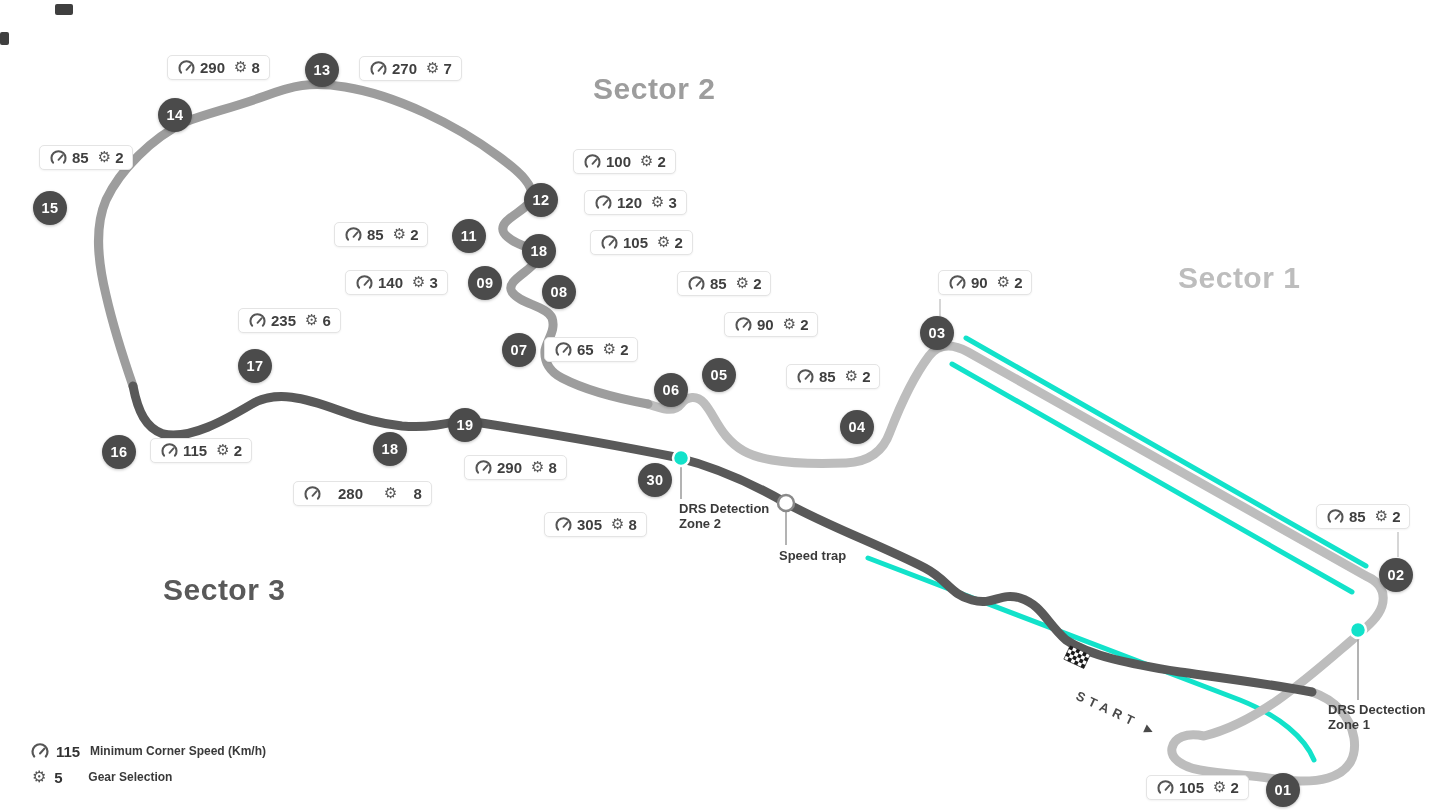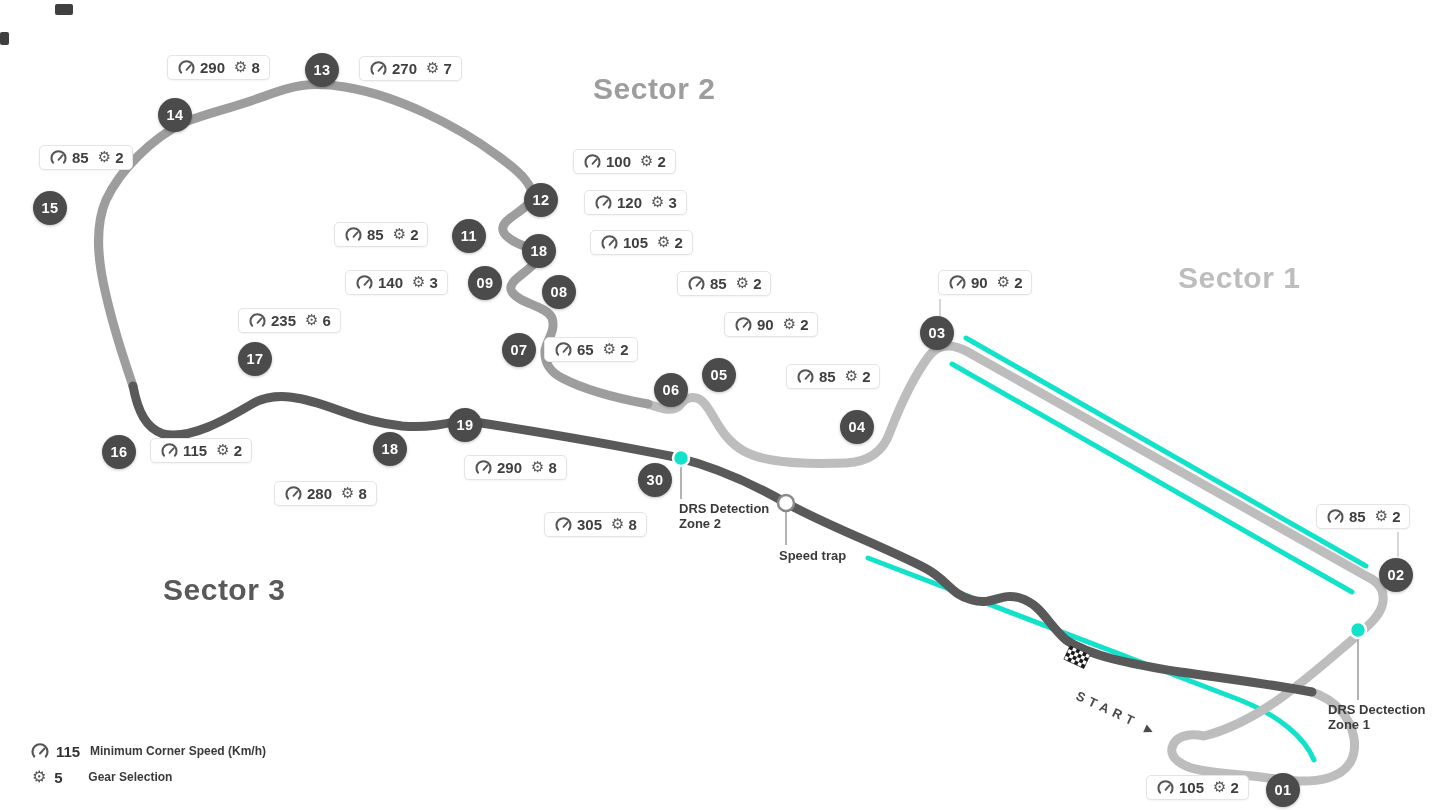--- a/index.html
+++ b/index.html
@@ -303,32 +303,32 @@
       <div class="corner-marker" style="left: 102px; top: 435px;">16</div>
       <div class="speed-label" style="left: 150px; top: 438px;">
         <svg class="gauge" viewBox="0 0 20 16">
           <path d="M4.2 13.5 A7.5 7.5 0 1 1 15.8 13.5" fill="none" stroke="currentColor" stroke-width="2.2" stroke-linecap="round"></path>
           <path d="M10 10.5 L14.5 5.5" fill="none" stroke="currentColor" stroke-width="2" stroke-linecap="round"></path>
         </svg>
         <span>115</span>
         <span class="gear-glyph">⚙</span>
         <span>2</span>
       </div>
-      <div class="corner-marker" style="left: 238px; top: 342px;">17</div>
+      <div class="corner-marker" style="left: 238px; top: 349px;">17</div>
       <div class="speed-label" style="left: 238px; top: 308px;">
         <svg class="gauge" viewBox="0 0 20 16">
           <path d="M4.2 13.5 A7.5 7.5 0 1 1 15.8 13.5" fill="none" stroke="currentColor" stroke-width="2.2" stroke-linecap="round"></path>
           <path d="M10 10.5 L14.5 5.5" fill="none" stroke="currentColor" stroke-width="2" stroke-linecap="round"></path>
         </svg>
         <span>235</span>
         <span class="gear-glyph">⚙</span>
         <span>6</span>
       </div>
       <div class="corner-marker" style="left: 373px; top: 432px;">18</div>
-      <div class="speed-label" style="left: 274px; top: 481px;">
+      <div class="speed-label" style="left: 293px; top: 481px; gap: 12px;">
         <svg class="gauge" viewBox="0 0 20 16">
           <path d="M4.2 13.5 A7.5 7.5 0 1 1 15.8 13.5" fill="none" stroke="currentColor" stroke-width="2.2" stroke-linecap="round"></path>
           <path d="M10 10.5 L14.5 5.5" fill="none" stroke="currentColor" stroke-width="2" stroke-linecap="round"></path>
         </svg>
         <span>280</span>
         <span class="gear-glyph">⚙</span>
         <span>8</span>
       </div>
       <div class="corner-marker" style="left: 448px; top: 408px;">19</div>
       <div class="speed-label" style="left: 464px; top: 455px;">

